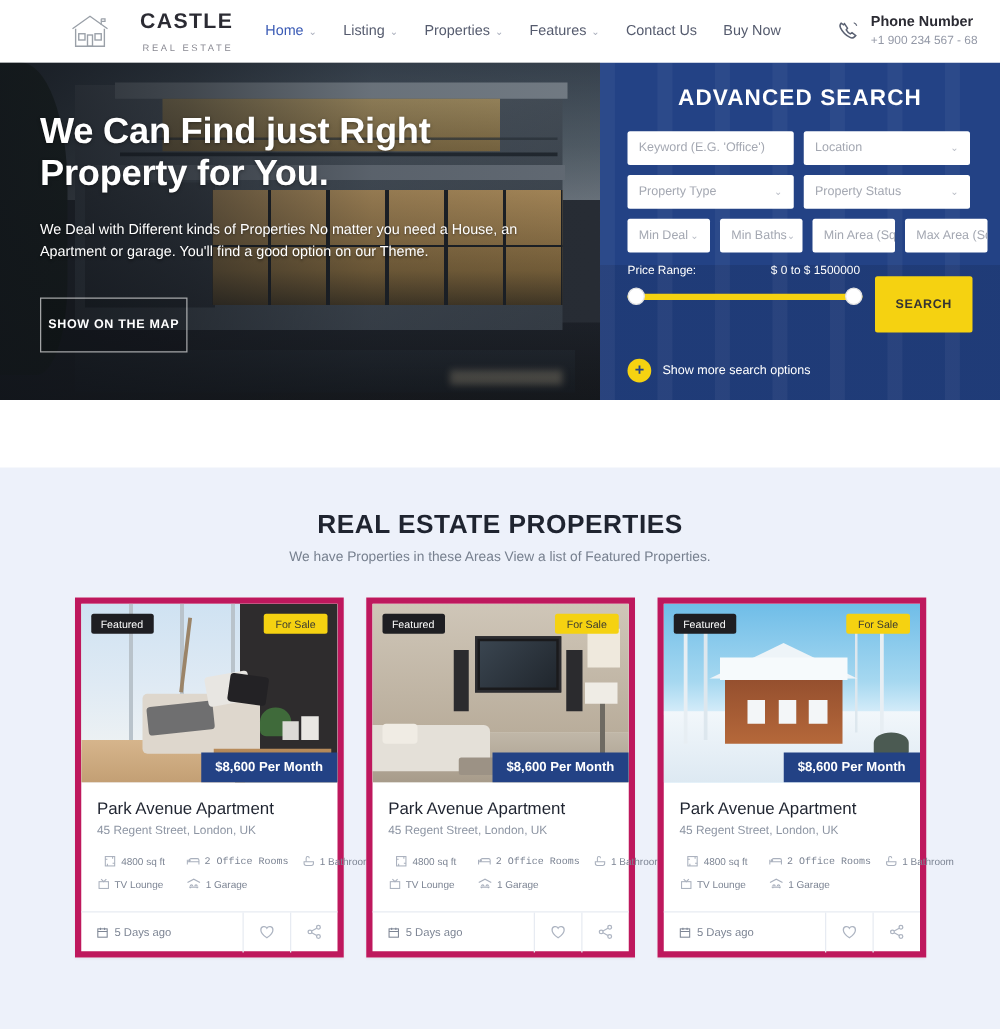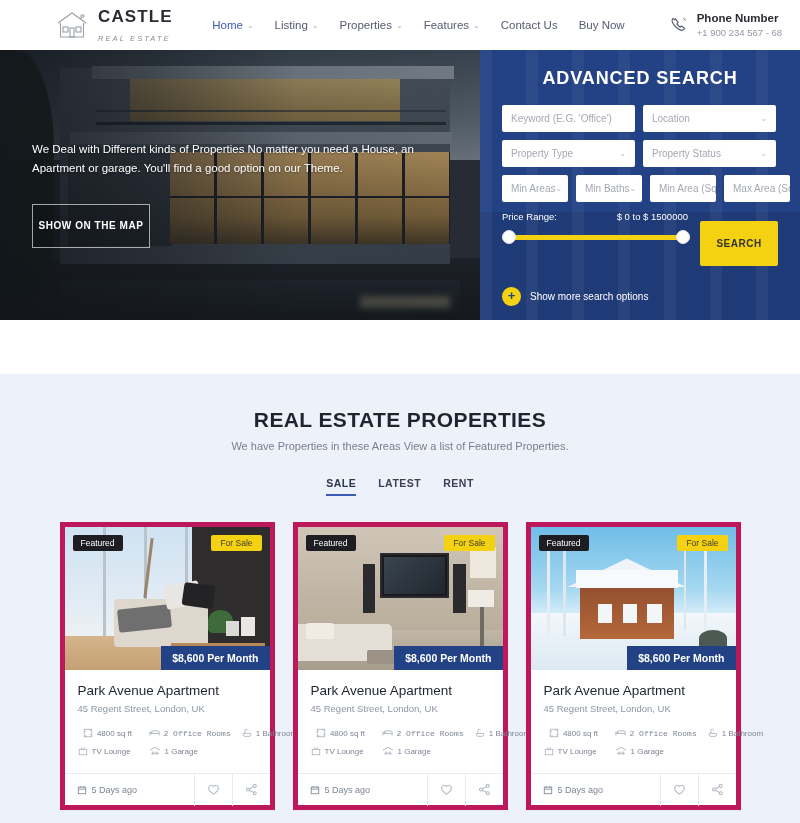--- a/index.html
+++ b/index.html
@@ -11,31 +11,30 @@
     color:#333;
   }
 
   
   .header {
     height:50px; background:#ffffff;
     display:flex; align-items:center;
     padding:0 18px 0 55px;
     position:relative; z-index:20;
   }
-  .logo { display:flex; align-items:center; gap:9px; }
+  .logo { display:flex; align-items:center; gap:23px;text-align:right; }
   .logo-mark { width:34px; height:30px; flex:none; }
   .logo-text { line-height:1; }
   .logo-title {
     font-size:17px; font-weight:bold; letter-spacing:1.1px;
     color:#2b2b33; font-family:"Liberation Sans",sans-serif;
   }
   .logo-sub {
     font-size:7.5px; letter-spacing:2.1px; color:#8a8a93;
     margin-top:10px;
-    font-style:italic;
   }
 
   .nav { display:flex; align-items:center; gap:21px; margin-left:auto; }
   .nav-item {
     font-size:11.5px; color:#555b6e; white-space:nowrap;
     display:flex; align-items:center; gap:4px; cursor:pointer;
   }
   .nav-item.active { color:#3b5bb5; }
   .caret { font-size:8px; color:#a8adbb; }
 
@@ -447,20 +446,24 @@
       <div class="lower-glass">
           <div class="glass-grid"></div>
         </div>
       <div class="pool"></div>
       <div class="reflect"></div>
       <div class="treeL"></div>
     </div>
     <div class="hero-shade"></div>
 
     <div class="hero-copy">
+      <h1 class="hero-title">
+        <span>We Can Find just Right</span><br>
+        <span>Property for You.</span>
+      </h1>
       <p class="hero-sub">
         <span>We Deal with Different kinds of Properties No matter you need a House, an Apartment or garage.</span>
         <span>You'll find a good option on our Theme.</span>
       </p>
       <div class="hero-btn">SHOW ON THE MAP</div>
     </div>
   </div>
 
   <div class="search">
     <div class="search-inner">
@@ -482,21 +485,21 @@
           <span class="ch">⌄</span>
         </div>
         <div class="field sel f-status">
           <span>Property Status</span>
           <span class="ch">⌄</span>
         </div>
       </div>
 
       <div class="srow">
         <div class="field sel f-beds">
-          <span>Min Areas</span>
+          <span>Min Deal</span>
           <span class="ch">⌄</span>
         </div>
         <div class="field sel f-baths">
           <span>Min Baths</span>
           <span class="ch">⌄</span>
         </div>
         <div class="field f-minarea">
           <span>Min Area (Sq</span>
         </div>
         <div class="field f-maxarea">
@@ -526,25 +529,20 @@
     </div>
   </div>
 </div>
 
 <div class="white-gap"></div>
 
 <div class="props">
   <h2 class="sec-title">REAL ESTATE PROPERTIES</h2>
   <p class="sec-sub">We have Properties in these Areas View a list of Featured Properties.</p>
 
-  <div class="tabs">
-    <div class="tab active">SALE</div>
-    <div class="tab">LATEST</div>
-    <div class="tab">RENT</div>
-  </div>
 
   <div class="cards">
 
     <div class="card">
       <div class="card-media">
         <div class="ph1">
           <div class="wall"></div>
             <div class="win"></div>
             <div class="mull"></div>
           <div class="floor"></div>

